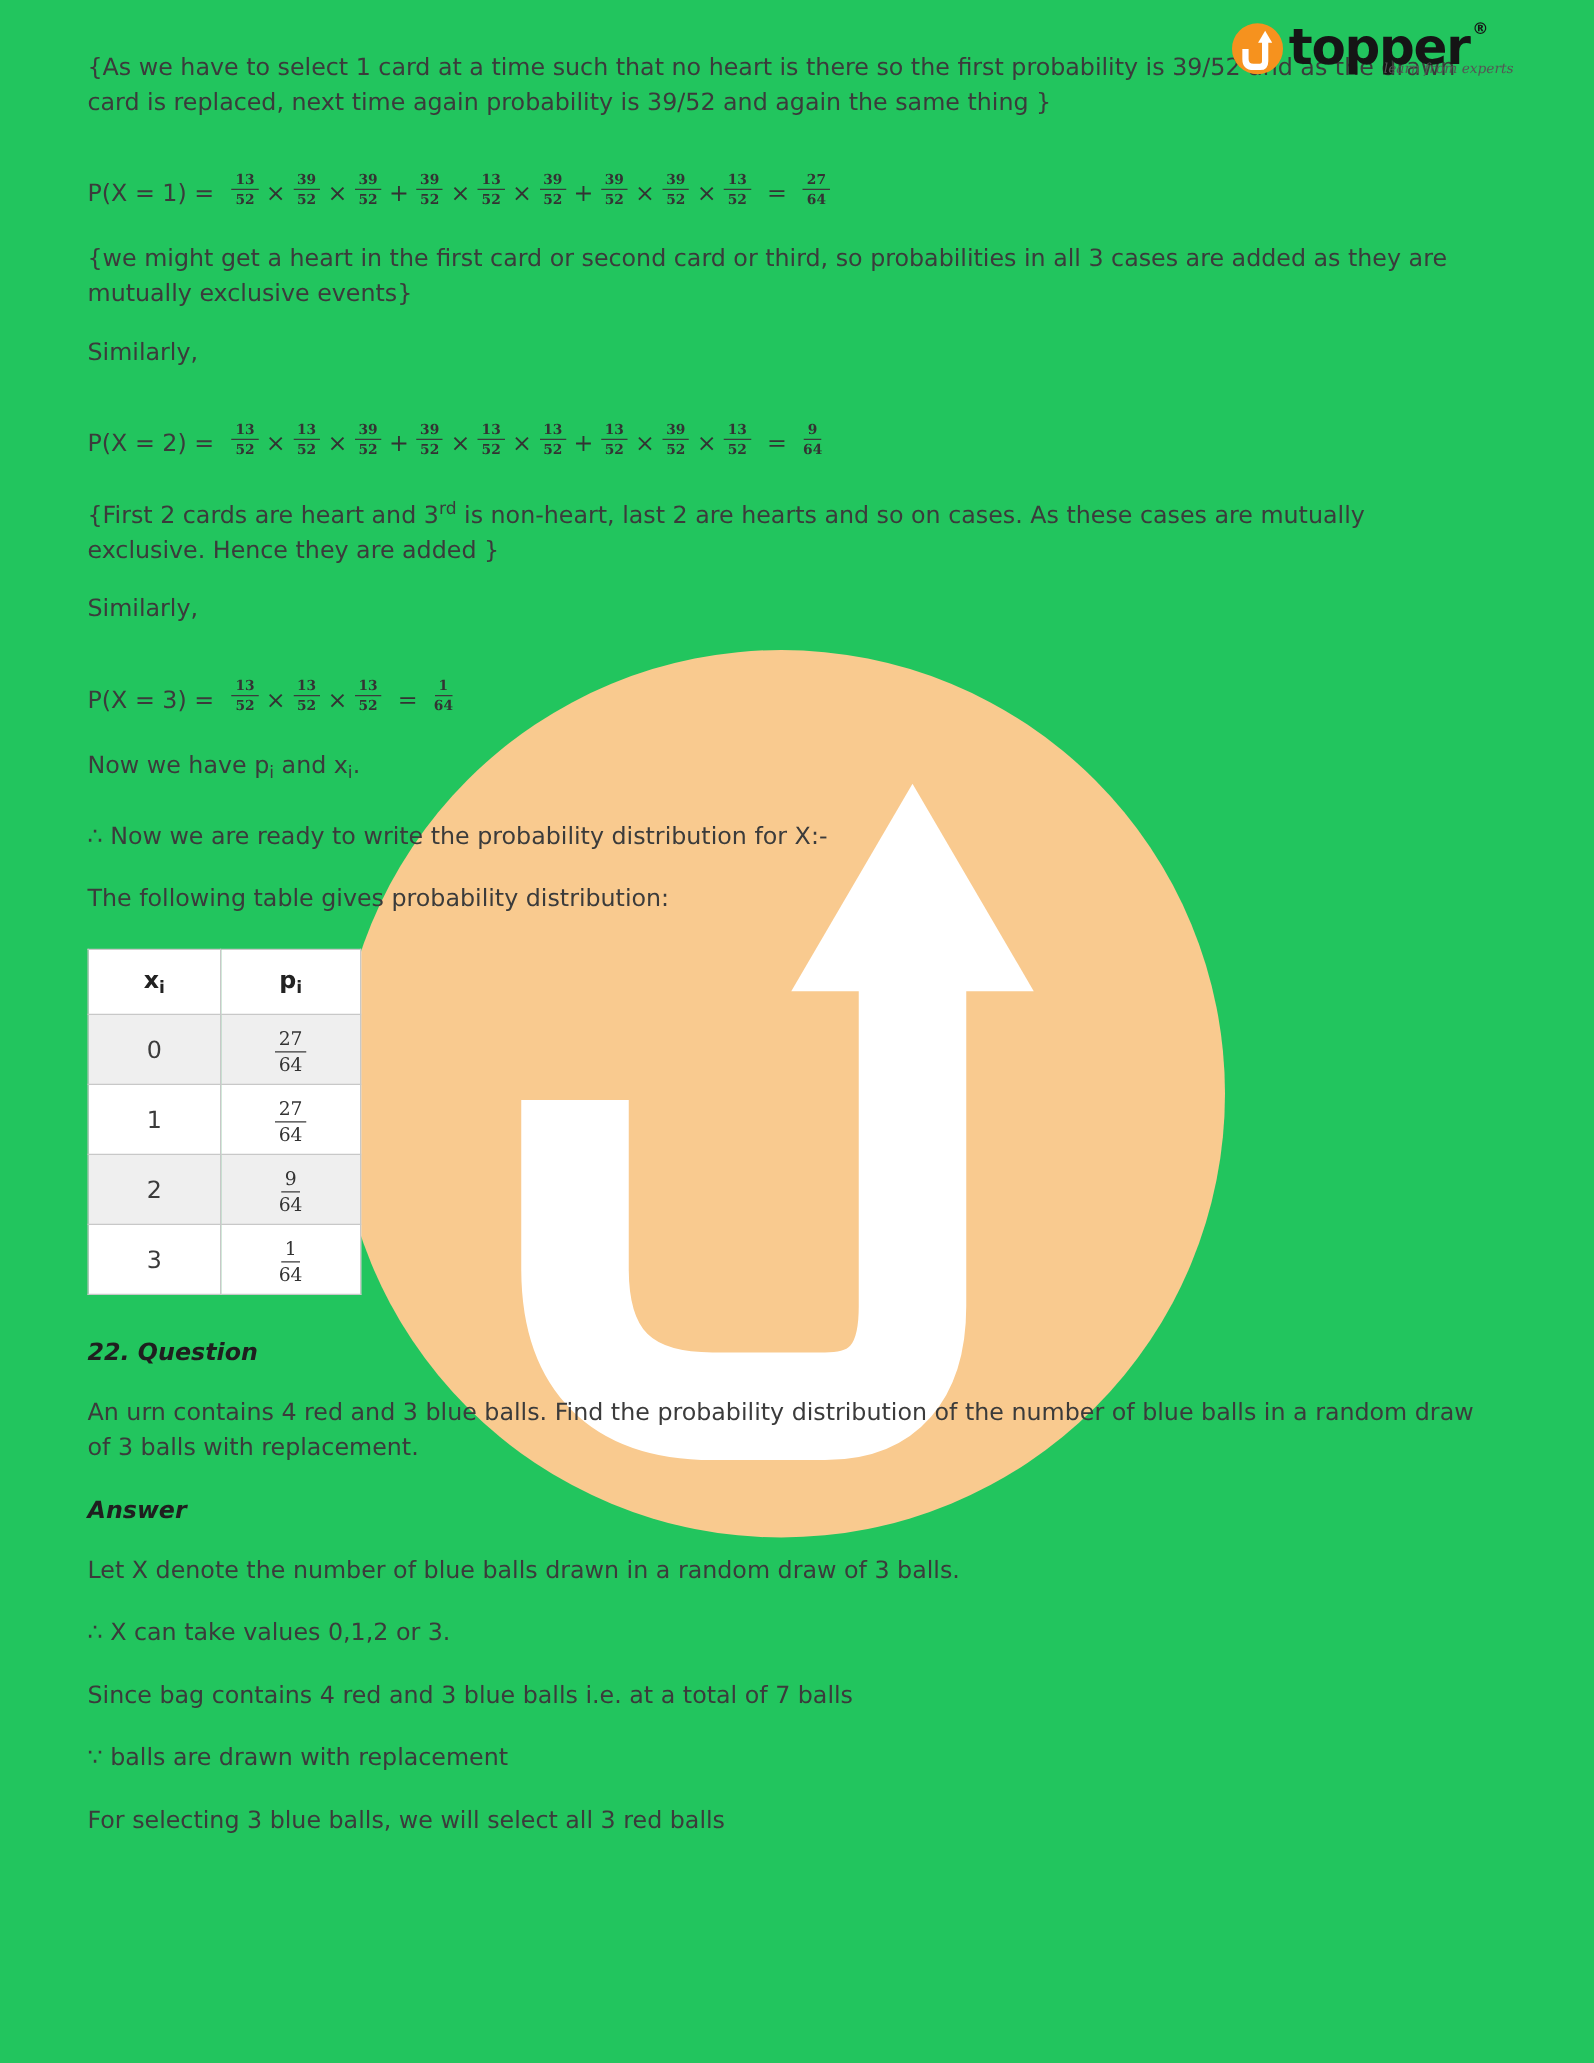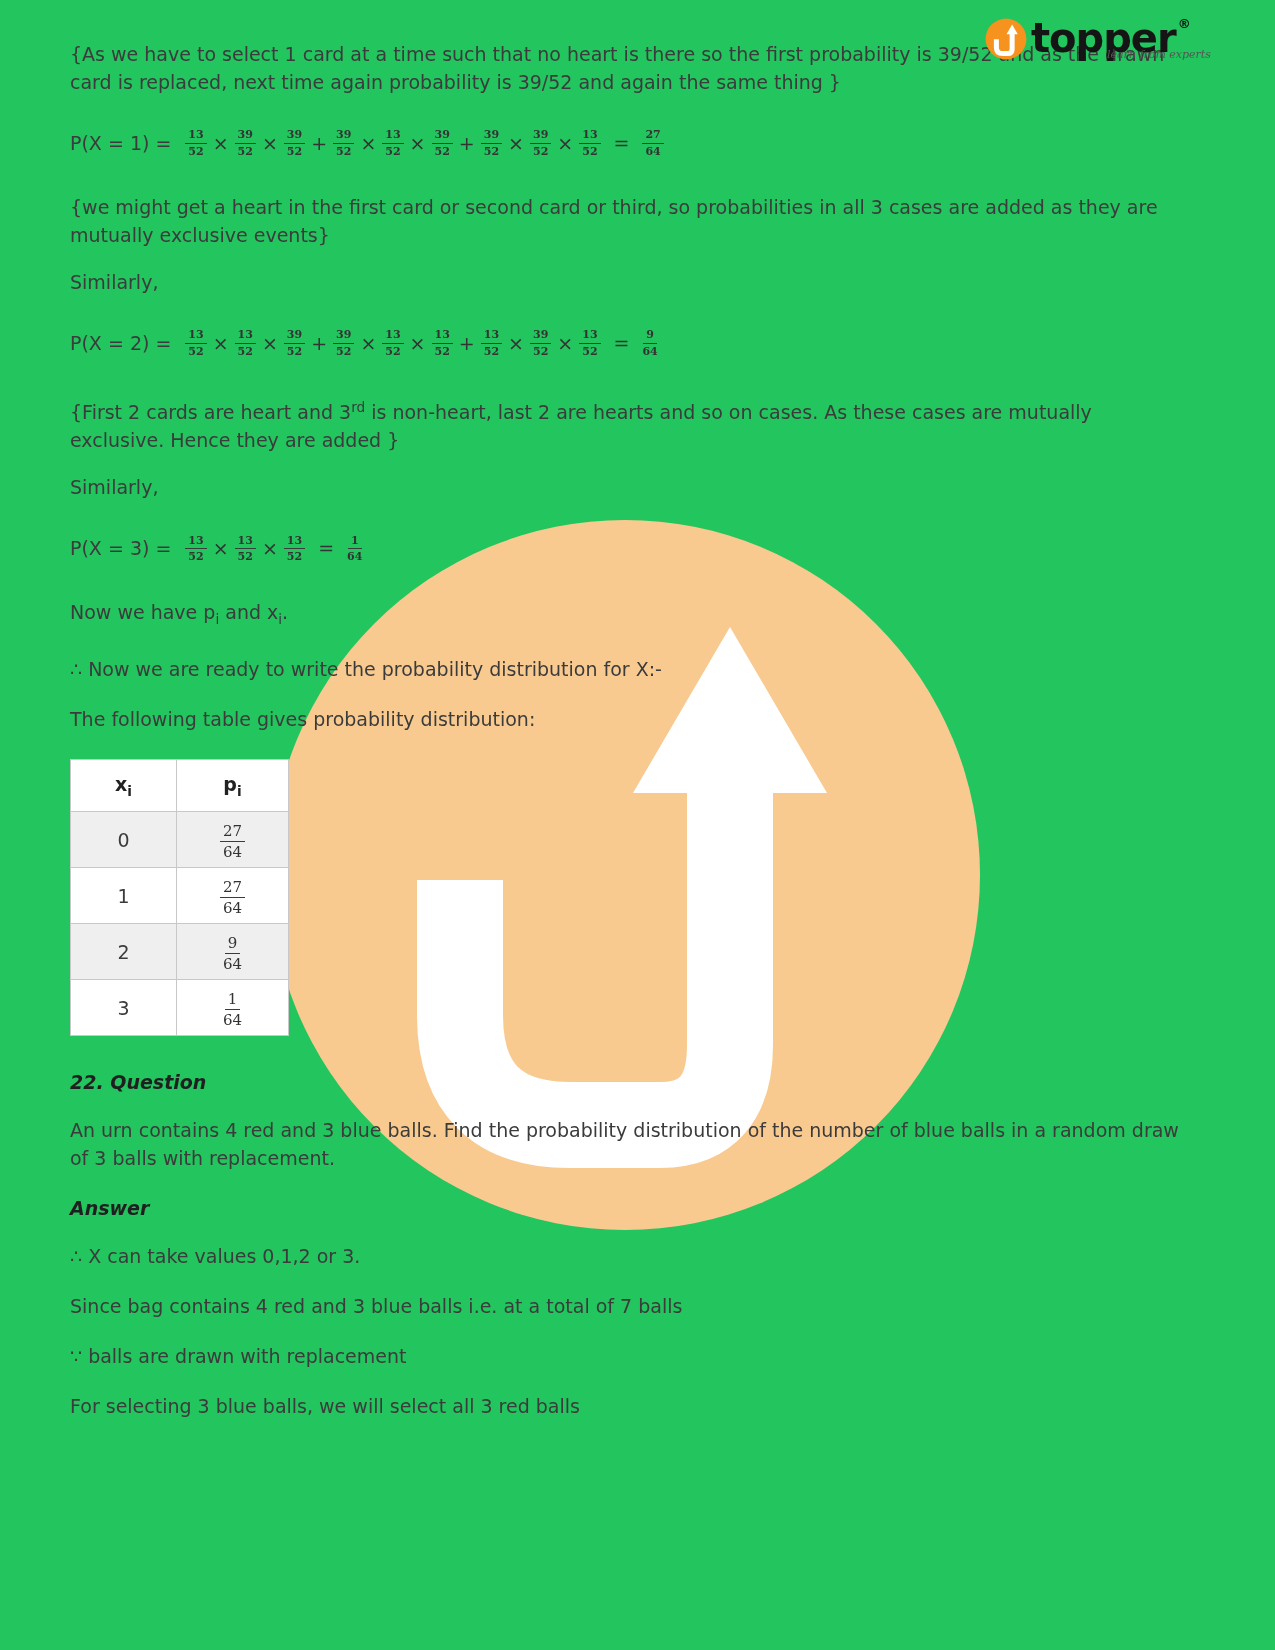--- a/index.html
+++ b/index.html
@@ -37,21 +37,21 @@
   
   .content {
     position:relative; z-index:2;
     padding:40px 80px 0 70px;
   }
   .para { font-size:19px; line-height:28px; margin-bottom:19px; max-width:1110px; }
   .para.gap { margin-bottom:22px; }
   .heading { font-size:19px; line-height:28px; font-weight:bold; color:#1f1f1f; margin:10px 0 20px;font-style:italic; }
   
   .equation {
-    display:flex; align-items:center;
+    display:flex; align-items:flex-end;
     margin:24px 0 27px;
     min-height:46px;
   }
   .eq-lhs { font-size:19px; margin-right:10px; white-space:pre; }
   .frac {
     display:inline-flex; flex-direction:column; align-items:center;
     font-family:"DejaVu Serif","Liberation Serif",serif;
     font-weight:bold; font-size:11px; line-height:1.2;
     margin:0 4px; color:#333;
   }
@@ -284,19 +284,20 @@
           </tr>
         </tbody>
     </table>
 
     <p class="para heading">22. Question</p>
 
     <p class="para gap">An urn contains 4 red and 3 blue balls. Find the probability distribution of the number of blue balls in a random draw of 3 balls with replacement.</p>
 
     <p class="para heading">Answer</p>
 
+    <p class="para gap">Let X denote the number of blue balls drawn in a random draw of 3 balls.</p>
     <p class="para gap">∴ X can take values 0,1,2 or 3.</p>
     <p class="para gap">Since bag contains 4 red and 3 blue balls i.e. at a total of 7 balls</p>
     <p class="para gap">∵ balls are drawn with replacement</p>
     <p class="para gap">For selecting 3 blue balls, we will select all 3 red balls</p>
 
   </div>
 </div>
 
 </body></html>

